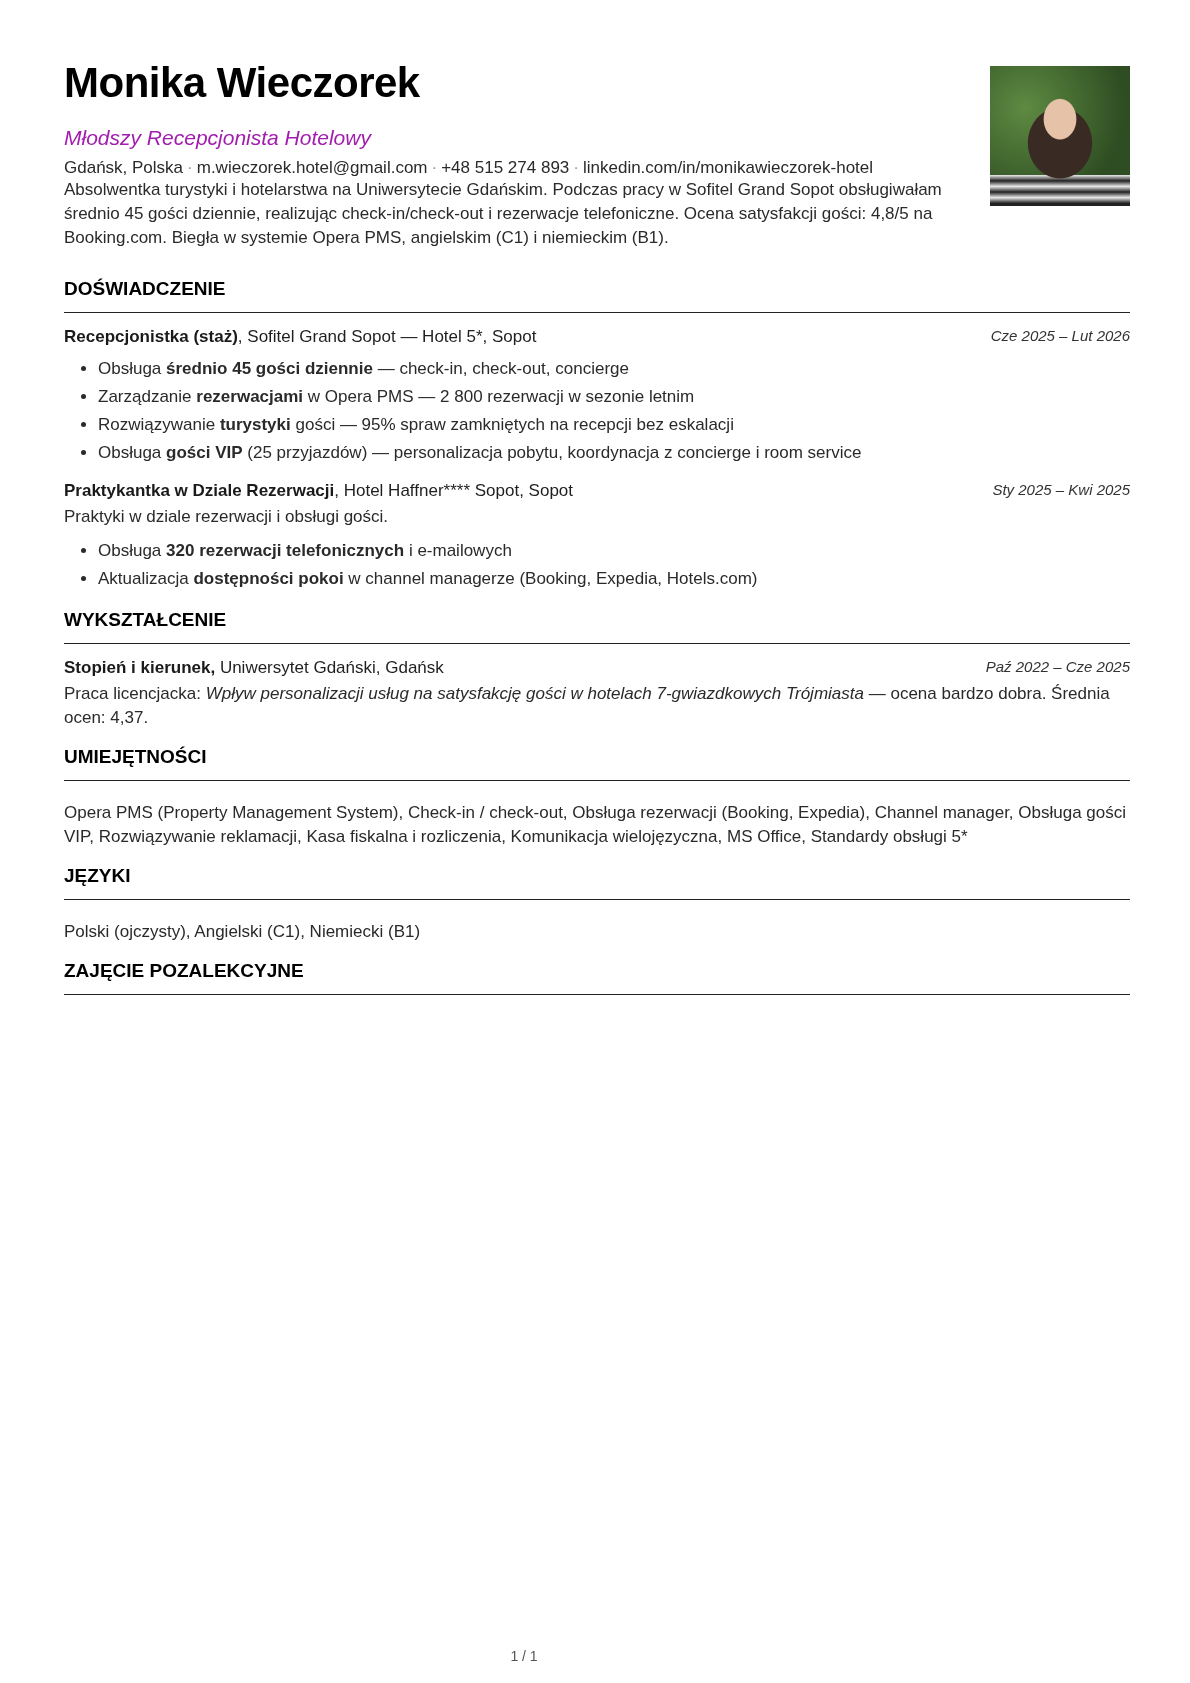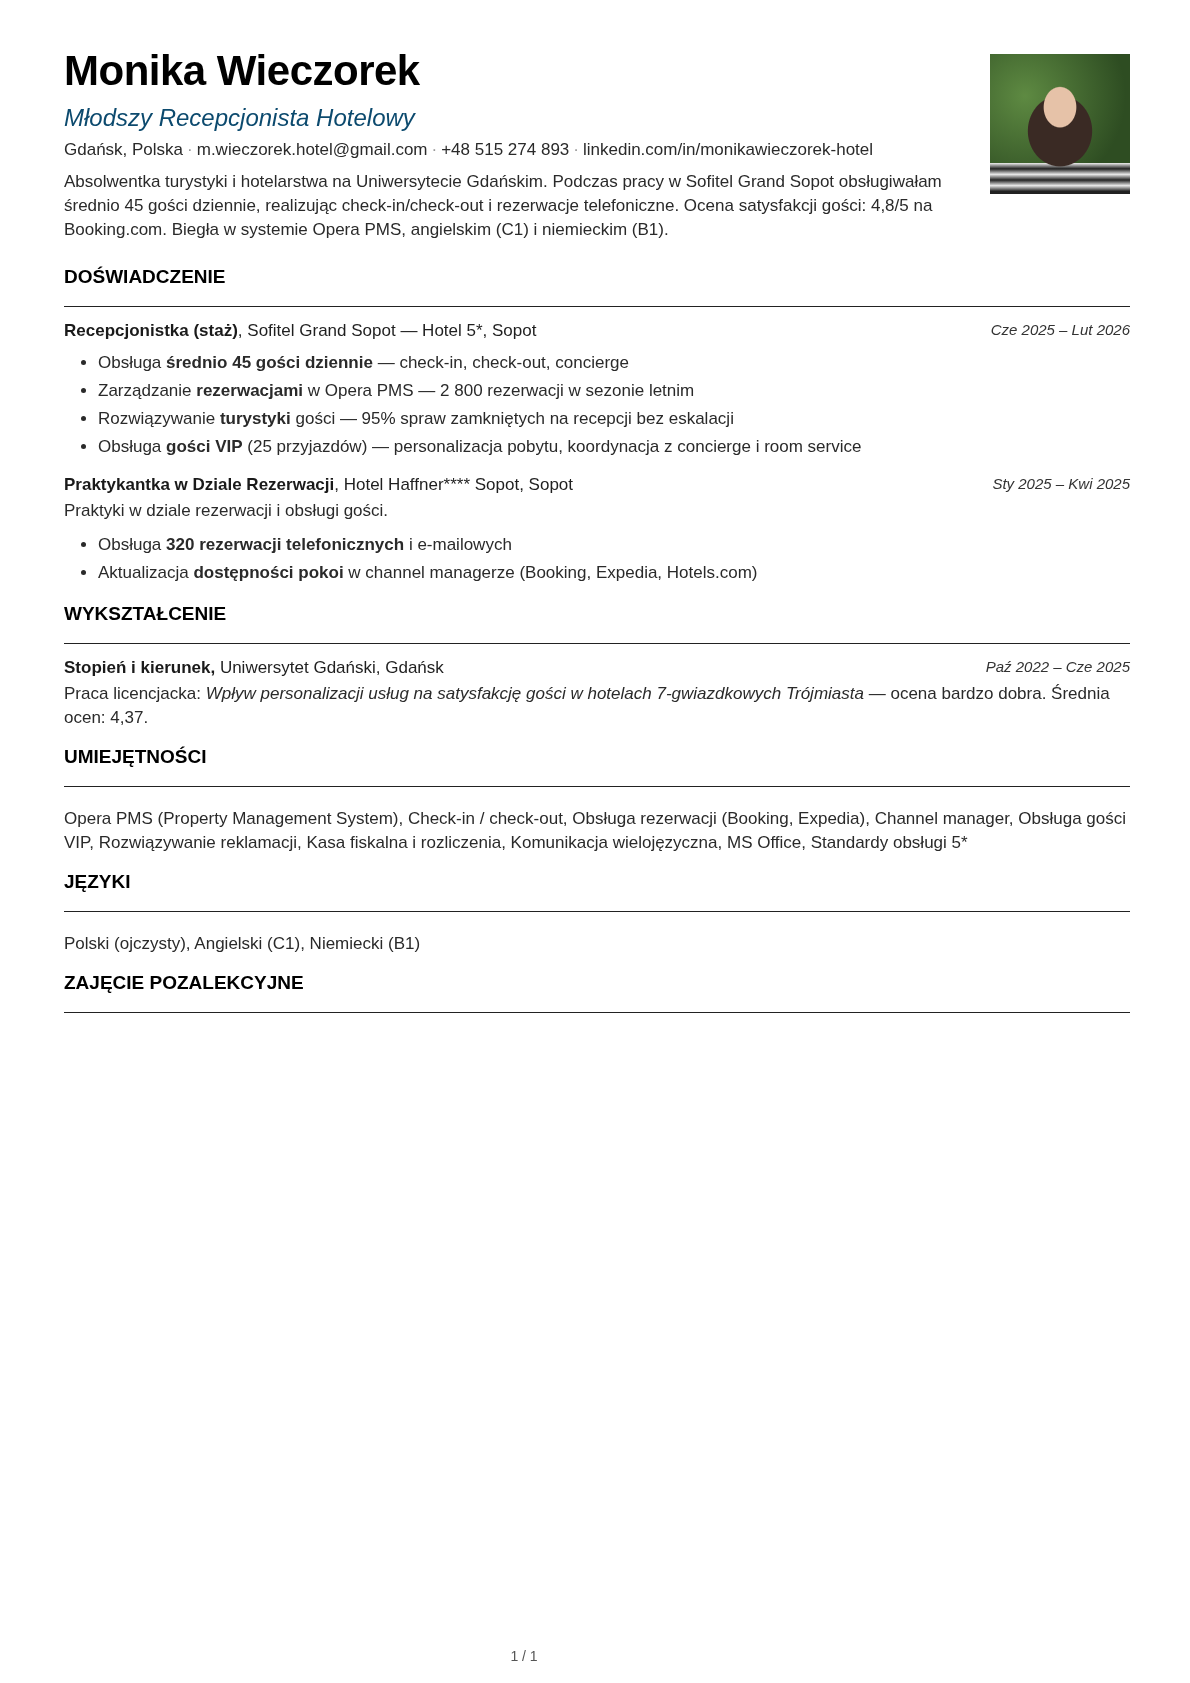--- a/index.html
+++ b/index.html
@@ -1,36 +1,36 @@
 <!DOCTYPE html>
 <html><head>
 <meta charset="utf-8">
 <style>
   html, body { margin: 0; padding: 0; background: #ffffff; }
   body {
     width: 1190px; height: 1683px; position: relative; overflow: hidden;
     font-family: "Liberation Sans", "DejaVu Sans", sans-serif;
     color: #1f1f1f;
   }
-  .page { position: absolute; left: 64px; top: 44px; width: 1066px; }
+  .page { position: absolute; left: 64px; top: 56px; width: 1066px; }
   .header { position: relative; height: 200px; }
   .name { font-size: 42px; font-weight: bold; color: #000; letter-spacing: -0.5px; line-height: 1; margin-top: 6px; }
-  .subtitle { font-size: 24px; font-style: italic; color: #0c4a6e; margin-top: 12px; }
+  .subtitle { font-size: 21px; font-style: italic; color: #a21caf; margin-top: 22px; }
   .contact { font-size: 17px; color: #2a2a2a; margin-top: 8px; }
   .contact .sep { color: #999; margin: 0 4px; }
-  .summary { font-size: 17px; line-height: 24px; color: #2a2a2a; margin-top: 10px; width: 880px; }
+  .summary { font-size: 17px; line-height: 24px; color: #2a2a2a; width: 880px; }
   .photo {
     position: absolute; right: 0; top: 4px; width: 140px; height: 140px;
     background: radial-gradient(ellipse at 50% 38%, #e6c2a8 0 16%, transparent 17%),
                 radial-gradient(ellipse at 50% 55%, #3a2a24 0 32%, transparent 33%),
                 linear-gradient(to bottom, transparent 78%, #e8e8e8 78%, #222 82%, #e8e8e8 86%, #222 90%, #e8e8e8 94%, #222 98%),
                 radial-gradient(circle at 25% 30%, #5e8a42, #2e4d22 70%);
   }
   .section { margin-top: 16px; }
-  .section-title { font-size: 19px; font-weight: bold; color: #000; padding-bottom: 18px; border-bottom: 1.5px solid #222; }
+  .section-title { font-size: 19px; font-weight: bold; color: #000; padding-bottom: 12px; border-bottom: 1.5px solid #222; }
   .entry { margin-top: 14px; }
   .entry-head { display: flex; justify-content: space-between; font-size: 17px; }
   .entry-head b { color: #1a1a1a; }
   .dates { font-style: italic; font-size: 15px; color: #333; text-align: right; }
   .desc { font-size: 17px; line-height: 24px; margin-top: 4px; color: #2a2a2a; }
   ul { margin: 8px 0 0 0; padding-left: 34px; }
   li { font-size: 17px; line-height: 28px; color: #2a2a2a; }
   .plain { font-size: 17px; line-height: 24px; margin-top: 20px; color: #2a2a2a; }
   .footer { position: absolute; left: 0; width: 1048px; top: 1648px; text-align: center; font-size: 14px; color: #555; }
 </style>

